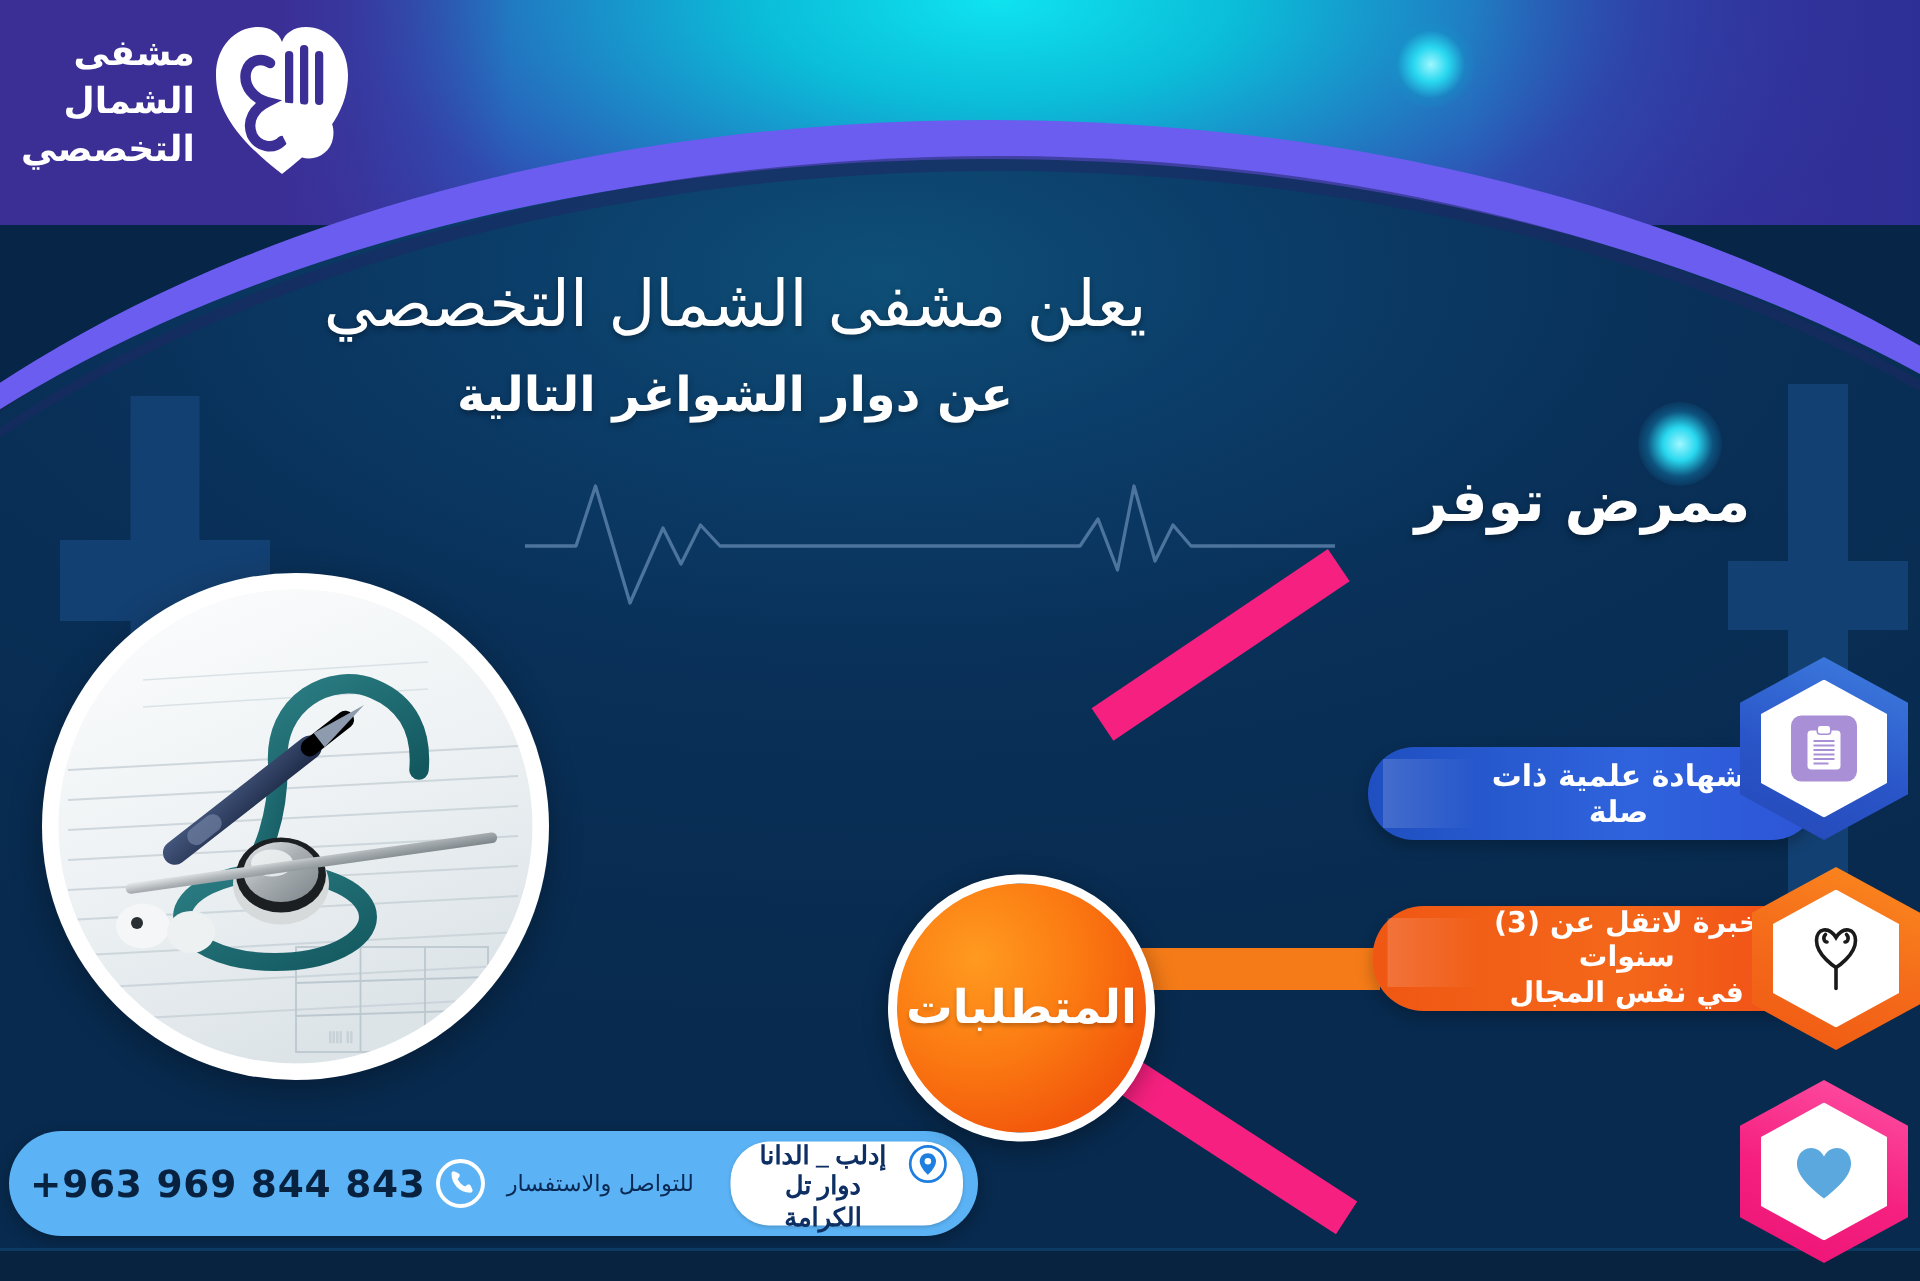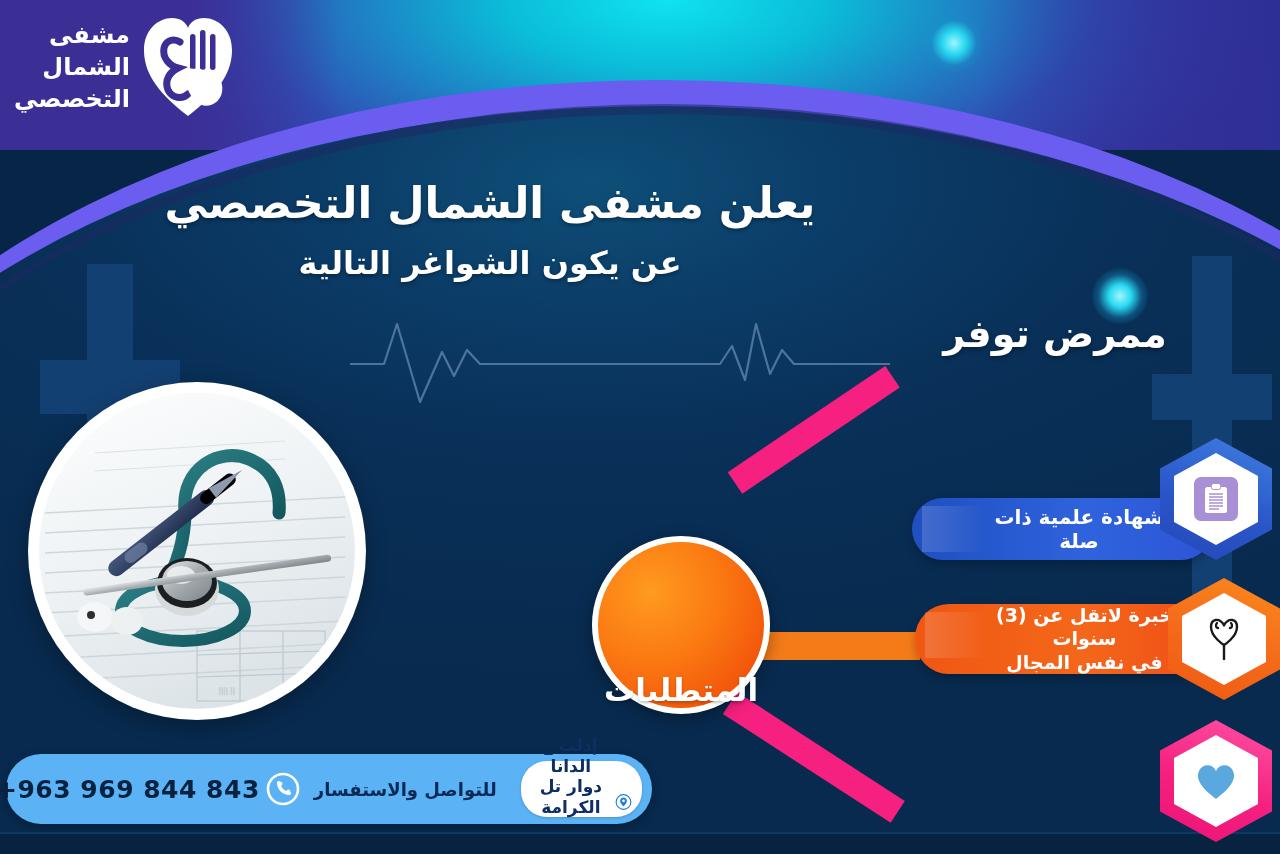--- a/index.html
+++ b/index.html
@@ -99,21 +99,21 @@
     text-align:right; padding-top:4px;
   }
   .logo-text div { white-space:nowrap; }
 
   
   .headline {
     position:absolute; left:0; top:178px; width:980px;
     text-align:center; color:#ffffff;
   }
   .headline .l1 {
-    font-size:43px; font-weight:700; letter-spacing:0px;
+    font-size:43px; font-weight:400; letter-spacing:0px;
     text-shadow:0 2px 4px rgba(0,0,0,0.35);
   }
   .headline .l2 {
     font-size:32px; font-weight:800; margin-top:16px;
     text-shadow:0 2px 4px rgba(0,0,0,0.35);
   }
 
   
   .job-title {
     position:absolute; right:30px; top:312px; width:390px;
@@ -128,25 +128,25 @@
     border-radius:50%;
     background:#f3f6f8;
     border:11px solid rgba(255,255,255,0.93);
     overflow:hidden;
     box-shadow:0 6px 22px rgba(0,0,0,0.30);
   }
   .photo-inner { position:absolute; inset:0; overflow:hidden; border-radius:50%; }
 
   
   .center-node {
-    position:absolute; left:592px; top:536px; width:178px; height:178px;
+    position:absolute; left:592px; top:583px; width:178px; height:178px;
     border-radius:50%;
     background:radial-gradient(circle at 32% 30%, #ff9a1f 0%, #fb7a12 42%, #f2560b 78%, #e8430a 100%);
     border:6px solid #ffffff;
-    display:flex; align-items:flex-end; justify-content:center;
+    display:flex; align-items:center; justify-content:center;
     box-shadow:0 4px 16px rgba(0,0,0,0.35);
     z-index:4;
   }
   .center-node span {
     color:#ffffff; font-size:31px; font-weight:800;
     text-shadow:0 2px 3px rgba(0,0,0,0.22);
   }
 
   
   .conn { position:absolute; z-index:2; }
@@ -210,26 +210,27 @@
     position:absolute; left:6px; bottom:30px; width:646px; height:70px;
     background:#5bb3f5;
     border-radius:35px;
     display:flex; align-items:center; justify-content:flex-start;
     padding:0 10px 0 14px;
     box-shadow:0 3px 10px rgba(0,0,0,0.28);
     direction:rtl;
   }
   .loc-pill {
     background:#ffffff; border-radius:26px; height:56px;
-    display:flex; align-items:flex-end; gap:8px;
+    display:flex; align-items:flex-start; gap:8px;
     padding:0 10px 0 14px; margin-left:10px;
     box-shadow:0 1px 3px rgba(0,0,0,0.18);
+    font-family:Liberation Serif, serif;
   }
   .loc-text { color:#0d2f63; font-size:17px; font-weight:800; line-height:1.2; text-align:center; }
-  .contact-label { color:#0a2a55; font-size:18px; font-weight:700; margin:0 14px; white-space:nowrap; }
+  .contact-label { color:#0a2a55; font-size:15px; font-weight:400; margin:0 14px; white-space:nowrap; }
   .phone-wrap { display:flex; align-items:center; gap:6px; direction:ltr; }
   .phone-num { color:#08213f; font-size:25px; font-weight:800; letter-spacing:0.5px; white-space:nowrap; }
 </style>
 </head>
 <body>
 
 <div class="poster">
 
   <div class="bg-base"></div>
   <div class="bg-topband"></div>
@@ -267,21 +268,21 @@
     </svg>
     <div class="logo-text">
       <div>مشفى</div>
       <div>الشمال</div>
       <div>التخصصي</div>
     </div>
   </div>
 
   <div class="headline">
     <div class="l1">يعلن مشفى الشمال التخصصي</div>
-    <div class="l2">عن يكون الشواغر التالية</div>
+    <div class="l2">عن دوار الشواغر التالية</div>
   </div>
 
   <div class="job-title">
     <div class="jt1">ممرض توفر</div>
   </div>
 
   <div class="photo-circle">
     <div class="photo-inner">
       <svg viewBox="0 0 320 320" width="320" height="320">
         <defs>

